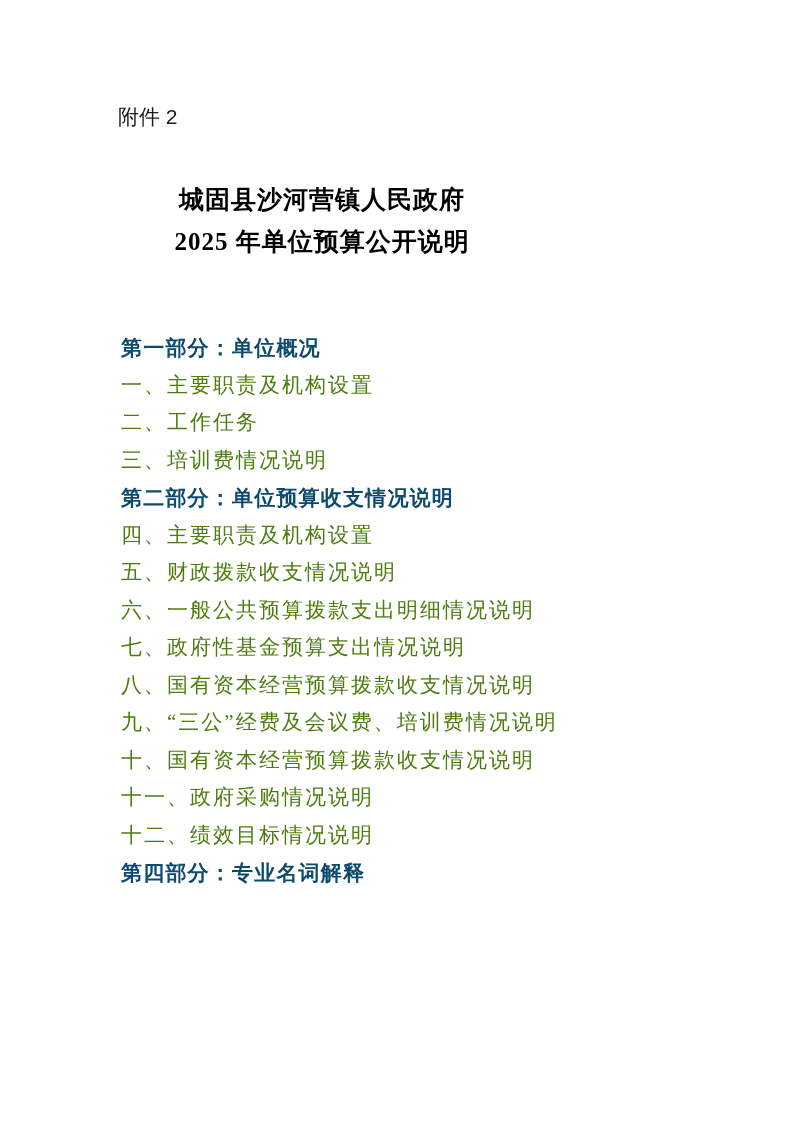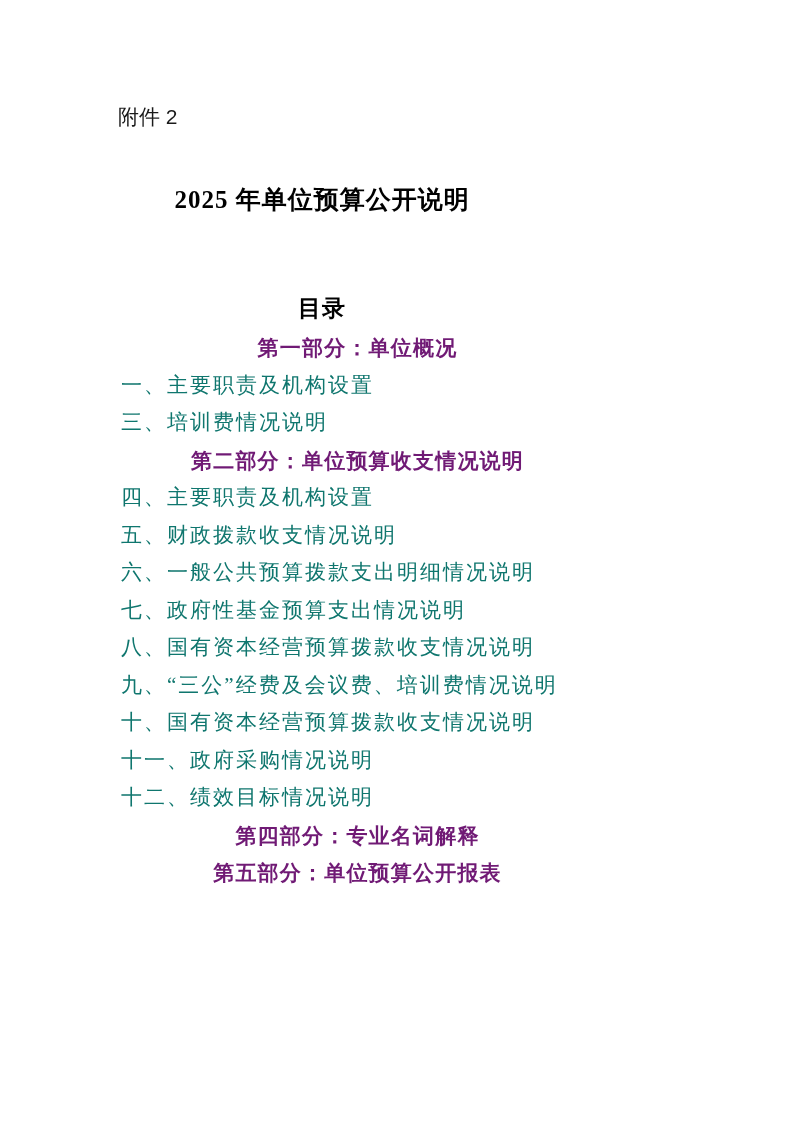--- a/index.html
+++ b/index.html
@@ -54,59 +54,58 @@
     position: absolute;
     left: 121px;
     top: 329px;
     right: 50px;
   }
   .toc .row {
     height: 37.5px;
     line-height: 37.5px;
     font-size: 21px;
     white-space: nowrap;
-    color: #0f766e;
+    color: #4d7c0f;
   }
   .toc .sec {
     font-family: "Liberation Sans", "DejaVu Sans", sans-serif;
     font-weight: bold;
     letter-spacing: 1.2px;
-    color: #701a75;
-    text-align: center;
+    color: #0c4a6e;
   }
   .toc .item {
     font-family: "Liberation Serif", "DejaVu Serif", serif;
     font-weight: normal;
     letter-spacing: 2px;
   }
 </style>
 </head>
 <body>
 
 <div class="page">
 
   <div class="attachment">附件 2</div>
 
   <div class="title-block">
+    <div>城固县沙河营镇人民政府</div>
     <div>2025 年单位预算公开说明</div>
   </div>
 
-  <div class="toc-heading">目录</div>
 
   <div class="toc">
     <div class="row sec">第一部分：单位概况</div>
     <div class="row item">一、主要职责及机构设置</div>
+    <div class="row item">二、工作任务</div>
     <div class="row item">三、培训费情况说明</div>
     <div class="row sec">第二部分：单位预算收支情况说明</div>
     <div class="row item">四、主要职责及机构设置</div>
     <div class="row item">五、财政拨款收支情况说明</div>
     <div class="row item">六、一般公共预算拨款支出明细情况说明</div>
     <div class="row item">七、政府性基金预算支出情况说明</div>
     <div class="row item">八、国有资本经营预算拨款收支情况说明</div>
     <div class="row item">九、“三公”经费及会议费、培训费情况说明</div>
     <div class="row item">十、国有资本经营预算拨款收支情况说明</div>
     <div class="row item">十一、政府采购情况说明</div>
     <div class="row item">十二、绩效目标情况说明</div>
     <div class="row sec">第四部分：专业名词解释</div>
-    <div class="row sec">第五部分：单位预算公开报表</div>
   </div>
 
 </div>
 
 </body></html>

